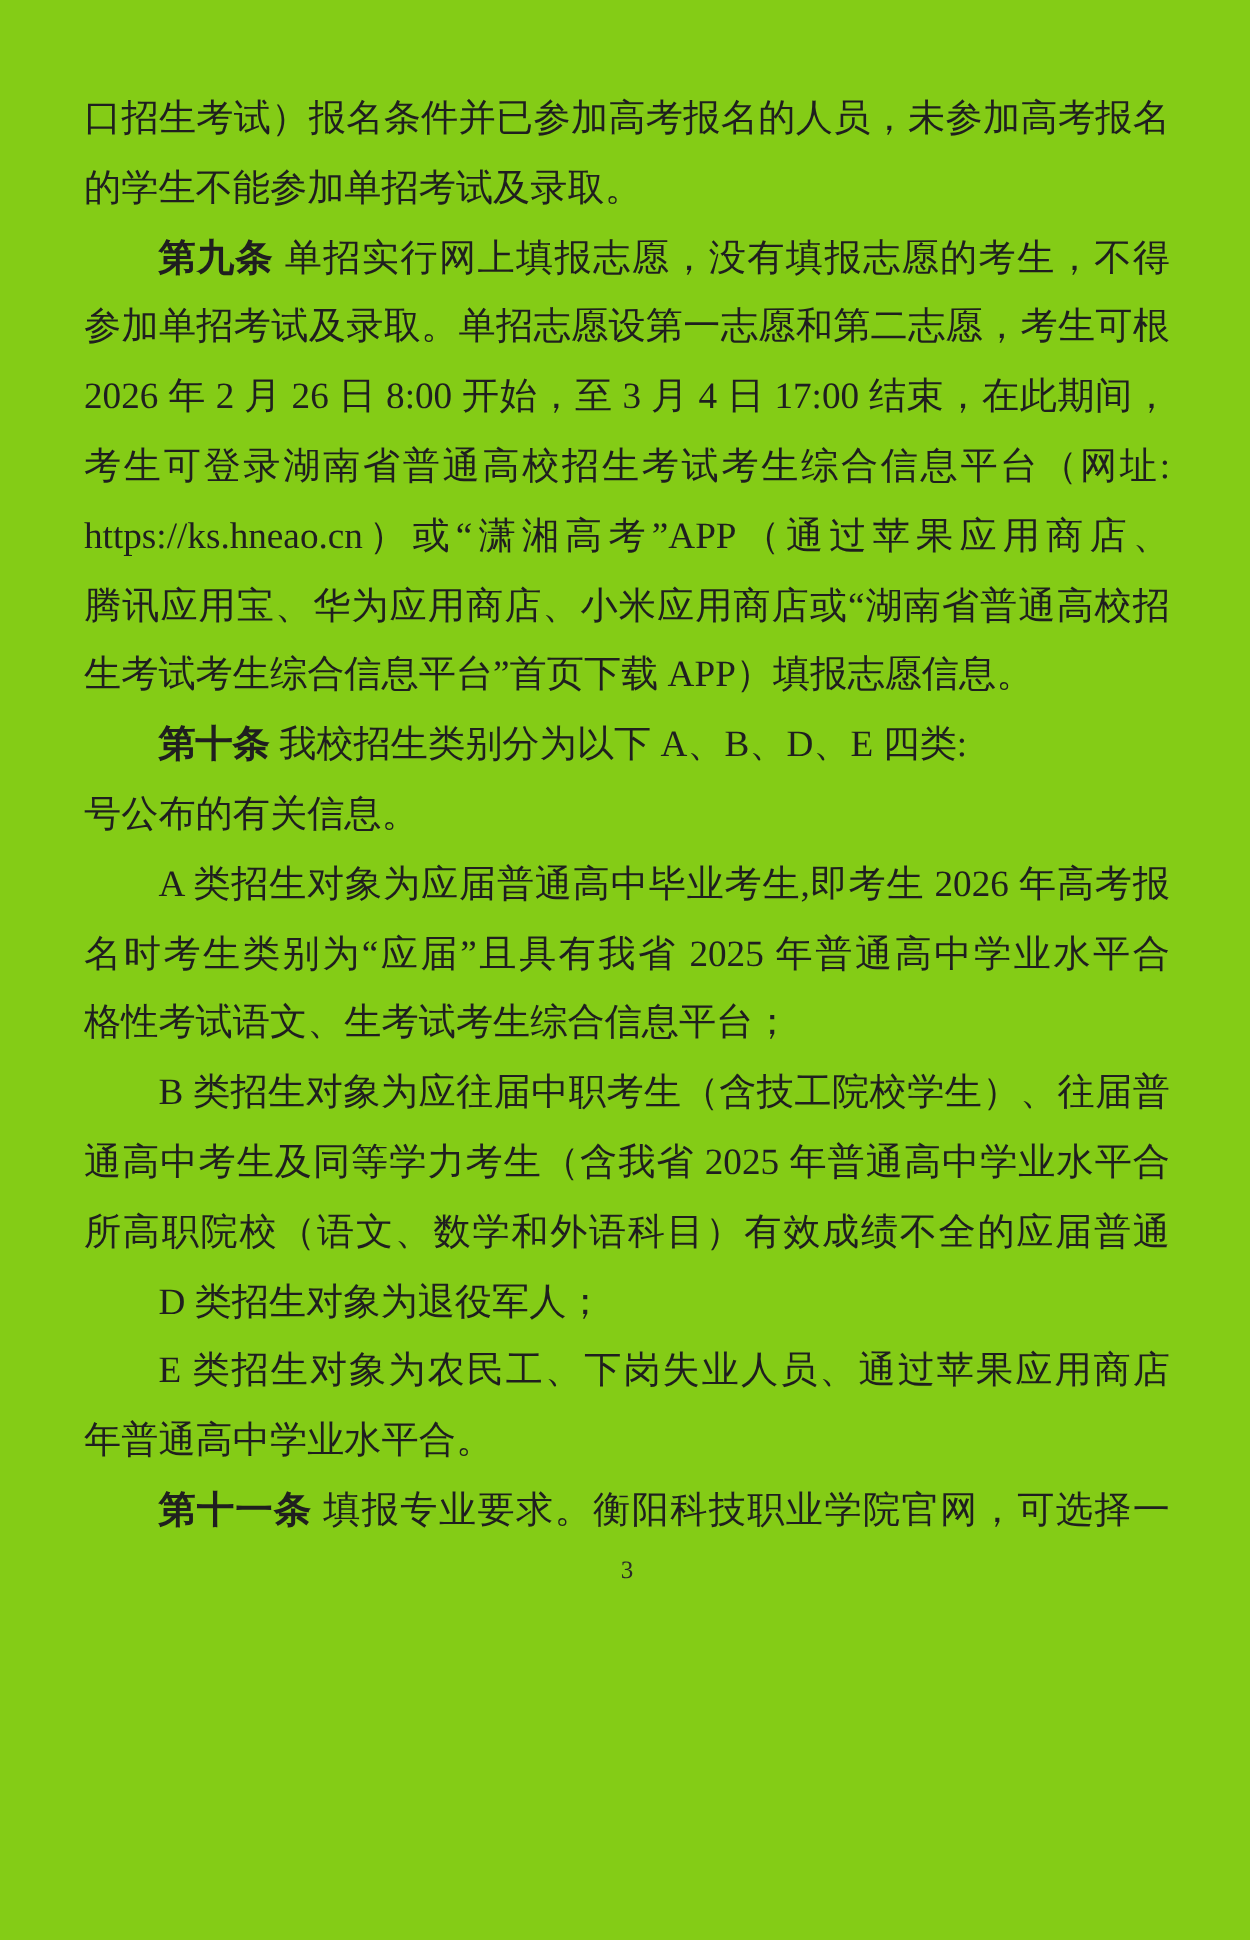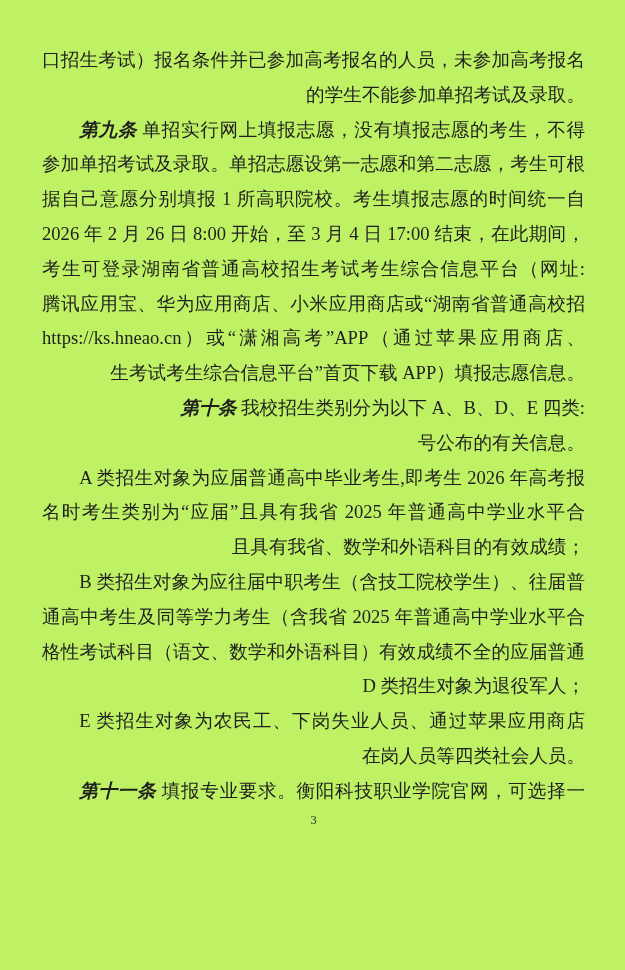--- a/index.html
+++ b/index.html
@@ -5,80 +5,78 @@
   html, body {
     margin: 0;
     padding: 0;
     background: #ffffff;
   }
   .page {
     position: relative;
     box-sizing: border-box;
     width: 625px;
     height: 970px;
-    background: #bef264;
+    background: #84cc16;
     padding: 43px 40px 0 42px;
     font-family: "Liberation Serif", "DejaVu Serif", serif;
     color: #1f1f1f;
     font-size: 18.6px;
     line-height: 34.8px;
     overflow: hidden;
   }
   .doc-body {
     width: 100%;
   }
   .line {
     width: 100%;
-    text-align: right;
+    text-align: left;
     word-break: break-all;
     overflow: hidden;
     height: 34.8px;
   }
   .line.fill {
     text-align: justify;
     text-align-last: justify;
   }
   .line.indent {
     text-indent: 2em;
   }
   .line b {
     font-weight: bold;
-    font-style: italic;
   }
   .footer {
     width: 100%;
     text-align: center;
     font-size: 12.5px;
     line-height: 22px;
     margin-top: 0px;
     color: #2a2a2a;
   }
 </style>
 </head>
 <body>
 
 <div class="page">
   <div class="doc-body">
       <div class="line fill"><span>口招生考试）报名条件并已参加高考报名的人员，未参加高考报名</span></div>
       <div class="line"><span>的学生不能参加单招考试及录取。</span></div>
       <div class="line fill indent"><b>第九条</b><span> 单招实行网上填报志愿，没有填报志愿的考生，不得</span></div>
       <div class="line fill"><span>参加单招考试及录取。单招志愿设第一志愿和第二志愿，考生可根</span></div>
-      <div class="line fill"><span>据自己意愿分别填报 1 所高职院校。考生填报志愿的时间统一自</span></div>
       <div class="line fill"><span>2026 年 2 月 26 日 8:00 开始，至 3 月 4 日 17:00 结束，在此期间，</span></div>
       <div class="line fill"><span>考生可登录湖南省普通高校招生考试考生综合信息平台（网址:</span></div>
+      <div class="line fill"><span>https://ks.hneao.cn）或“潇湘高考”APP（通过苹果应用商店、</span></div>
       <div class="line fill"><span>腾讯应用宝、华为应用商店、小米应用商店或“湖南省普通高校招</span></div>
-      <div class="line fill"><span>https://ks.hneao.cn）或“潇湘高考”APP（通过苹果应用商店、</span></div>
       <div class="line"><span>生考试考生综合信息平台”首页下载 APP）填报志愿信息。</span></div>
       <div class="line indent"><b>第十条</b><span> 我校招生类别分为以下 A、B、D、E 四类:</span></div>
       <div class="line"><span>号公布的有关信息。</span></div>
       <div class="line fill indent"><span>A 类招生对象为应届普通高中毕业考生,即考生 2026 年高考报</span></div>
       <div class="line fill"><span>名时考生类别为“应届”且具有我省 2025 年普通高中学业水平合</span></div>
-      <div class="line"><span>且具有我省、数学和外语科目的有效成绩；</span></div>
+      <div class="line"><span>格性考试语文、生考试考生综合信息平台；</span></div>
       <div class="line fill indent"><span>B 类招生对象为应往届中职考生（含技工院校学生）、往届普</span></div>
       <div class="line fill"><span>通高中考生及同等学力考生（含我省 2025 年普通高中学业水平合</span></div>
-      <div class="line fill"><span>格性考试科目（语文、数学和外语科目）有效成绩不全的应届普通</span></div>
+      <div class="line fill"><span>所高职院校（语文、数学和外语科目）有效成绩不全的应届普通</span></div>
       <div class="line indent"><span>D 类招生对象为退役军人；</span></div>
       <div class="line fill indent"><span>E 类招生对象为农民工、下岗失业人员、通过苹果应用商店</span></div>
-      <div class="line"><span>在岗人员等四类社会人员。</span></div>
+      <div class="line"><span>年普通高中学业水平合。</span></div>
       <div class="line fill indent"><b>第十一条</b><span> 填报专业要求。衡阳科技职业学院官网，可选择一</span></div>
     </div>
   <div class="footer">3</div>
 </div>
 
 </body></html>

